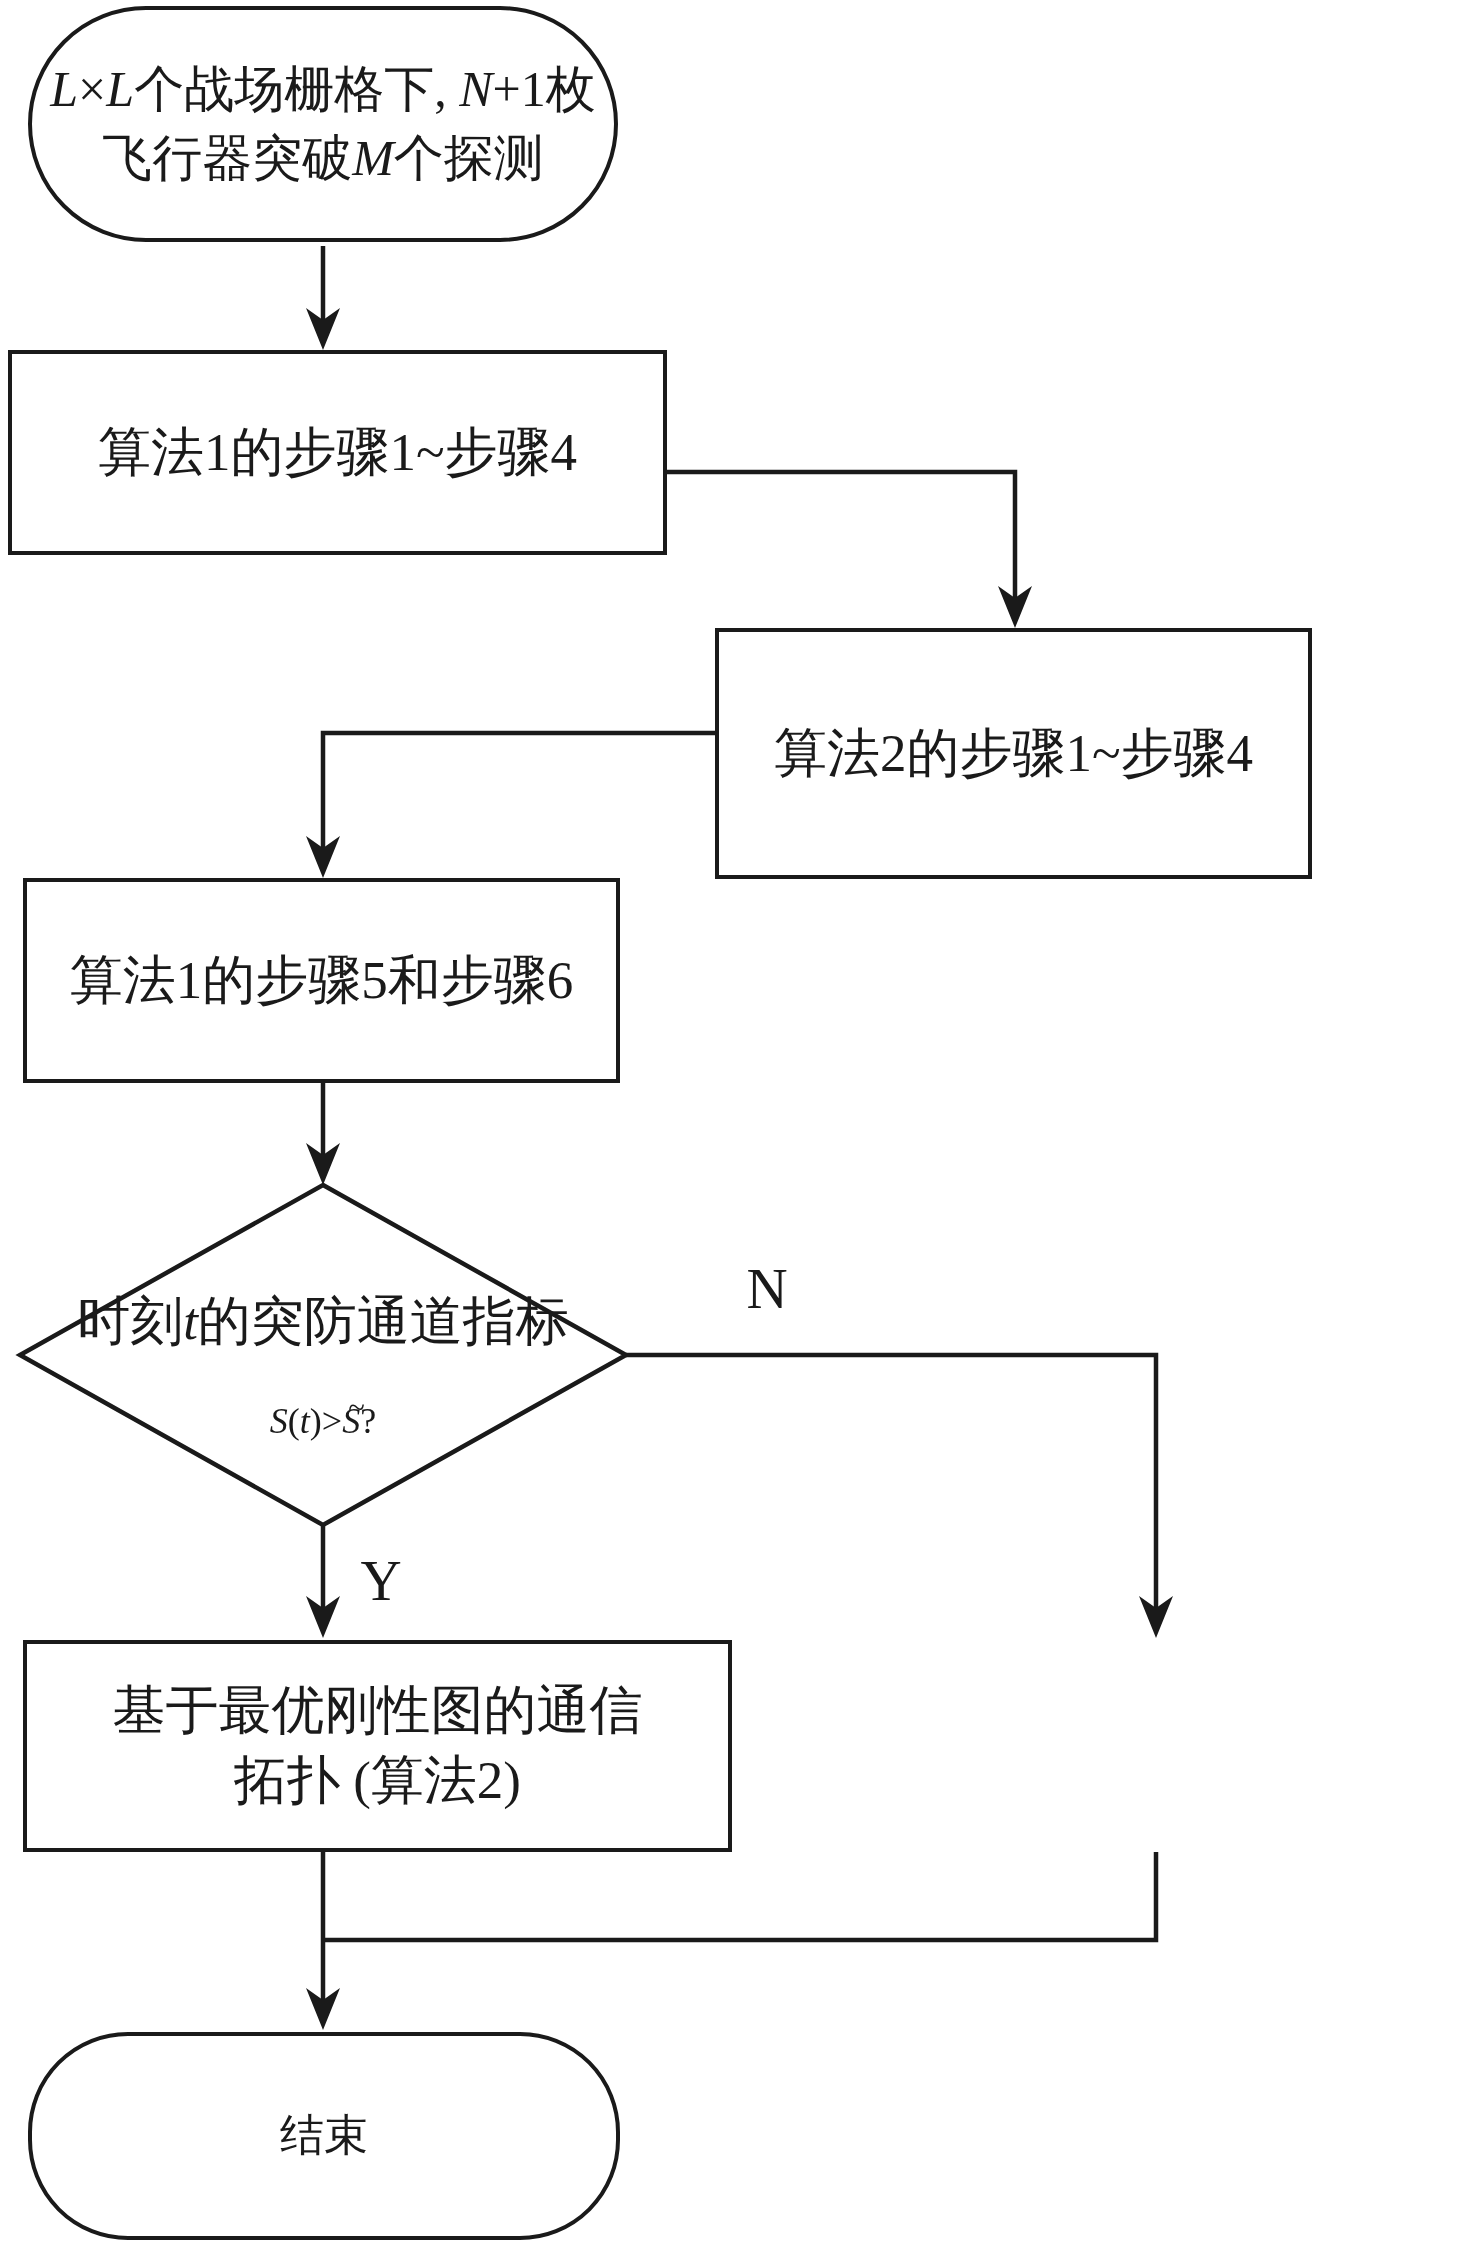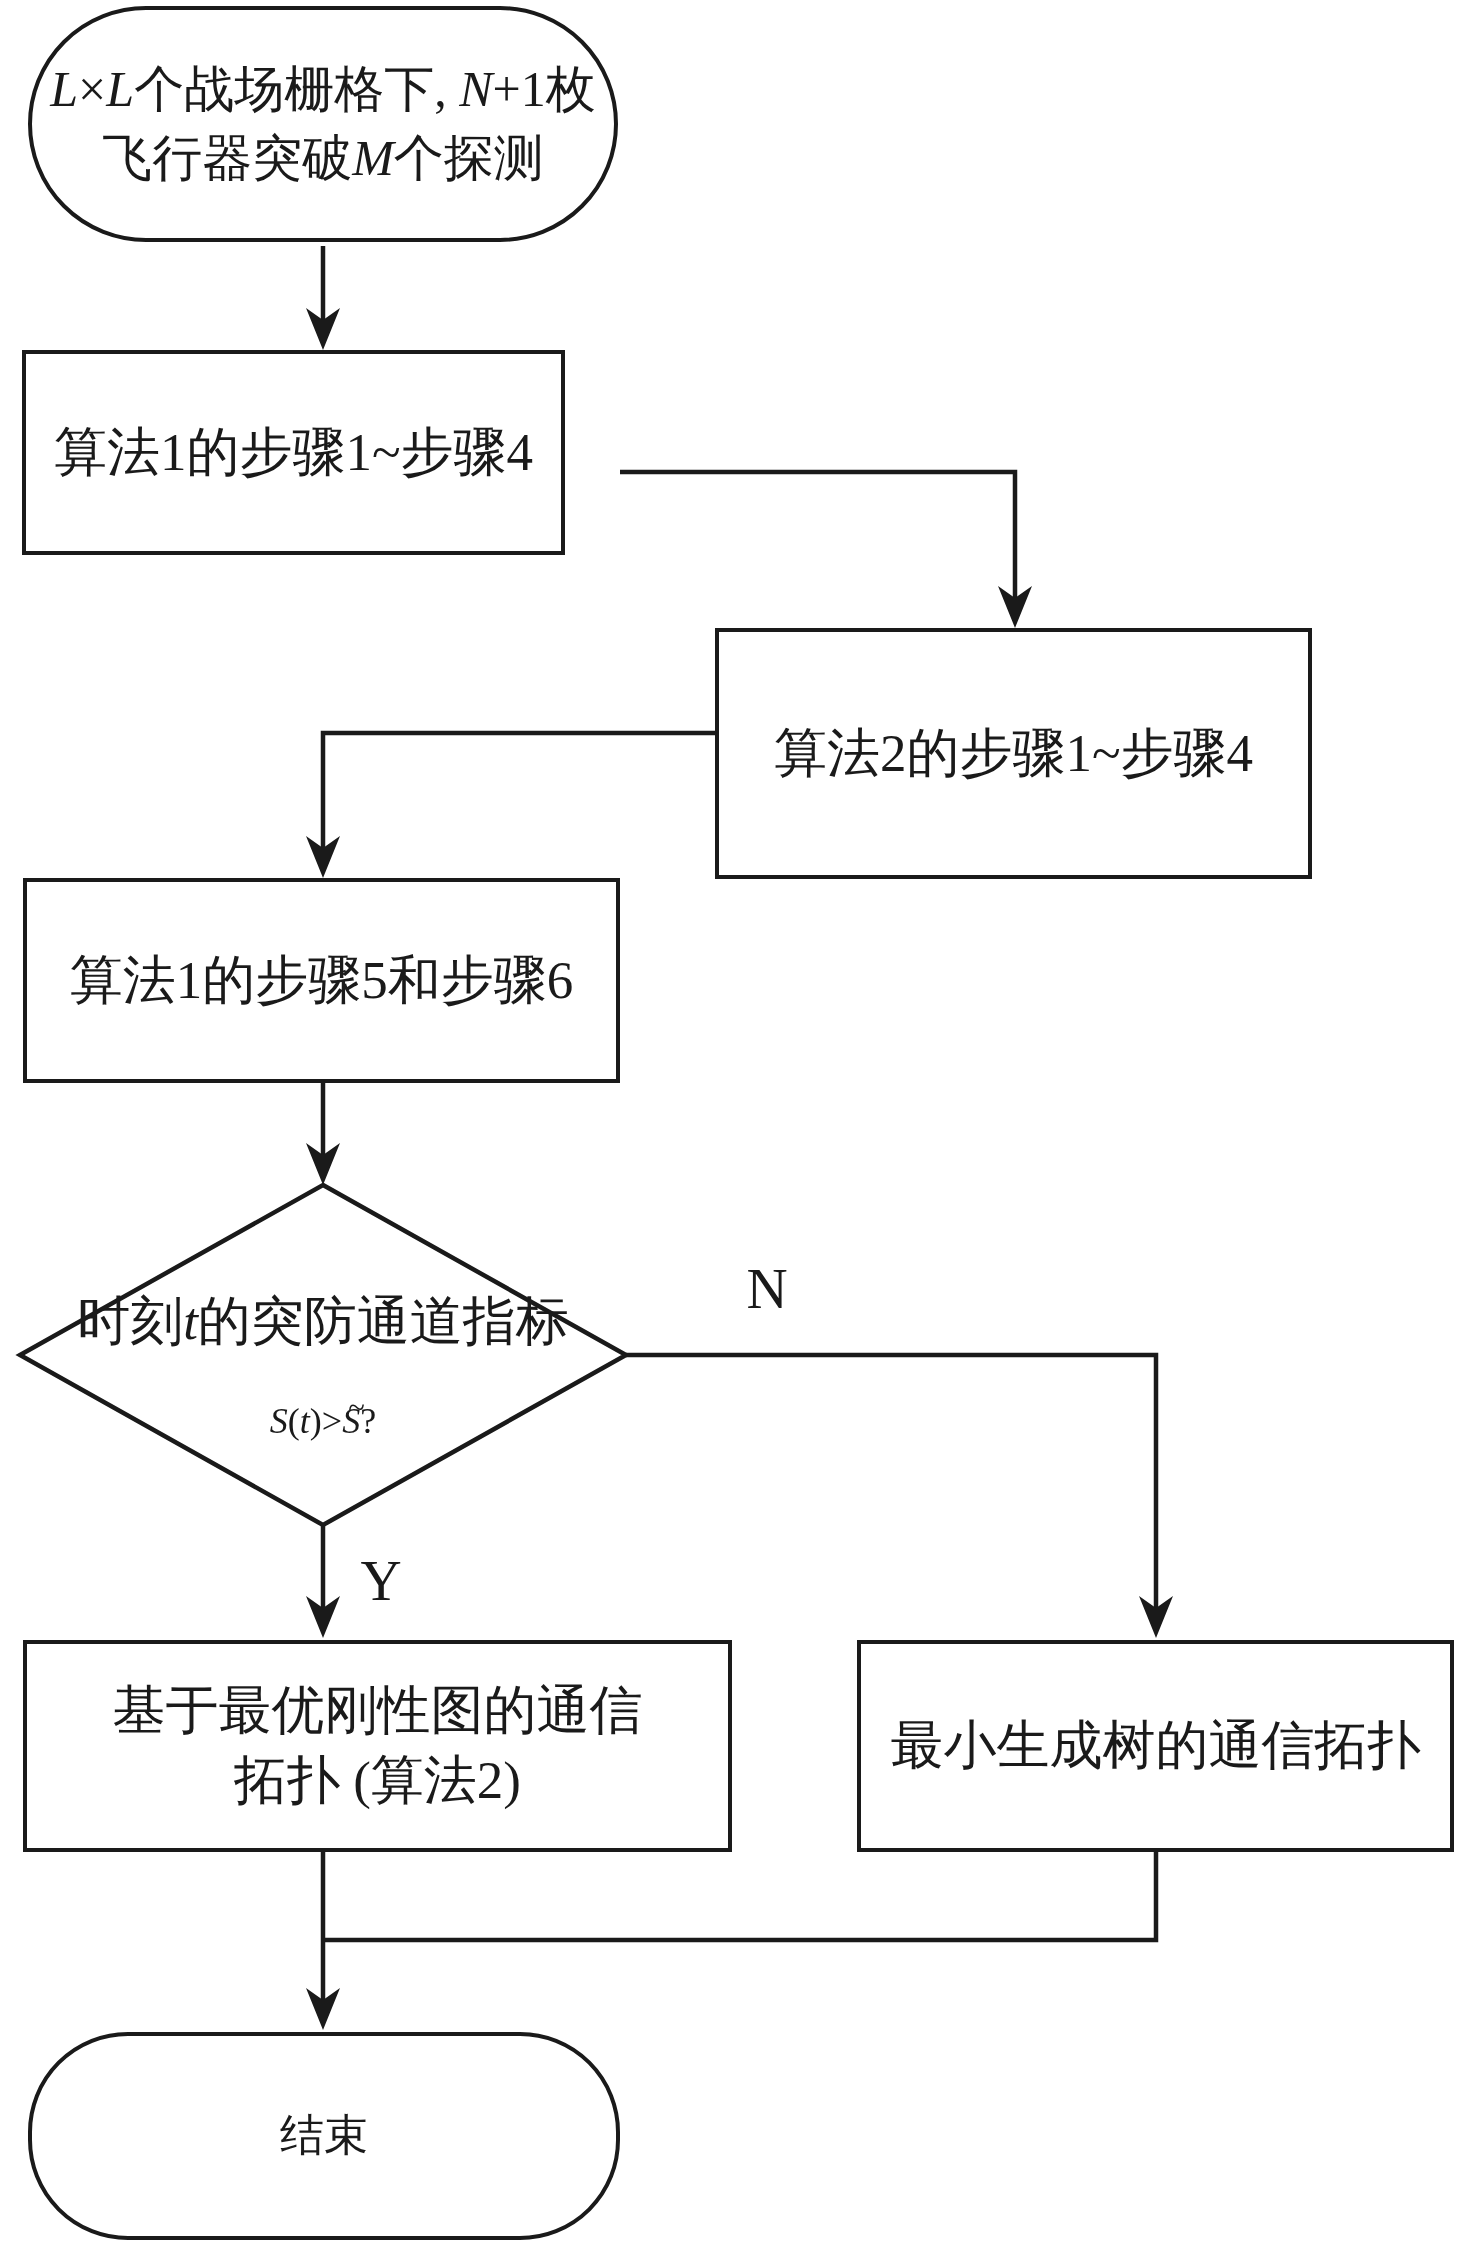--- a/index.html
+++ b/index.html
@@ -89,21 +89,21 @@
     <polyline points="1156,1852 1156,1940 323,1940"></polyline>
     <line x1="323" y1="1852" x2="323" y2="2002"></line>
     <polygon fill="#1a1a1a" stroke="none" points="323,2030 306,1988 323,2000 340,1988"></polygon>
   </svg>
 
   <div class="node stadium-start" style="left:28px; top:6px; width:590px; height:236px;">
     <div><span class="it">L</span><span>×</span><span class="it">L</span><span>个战场栅格下, </span><span class="it">N</span><span>+1枚</span></div>
     <div><span>飞行器突破</span><span class="it">M</span><span>个探测</span></div>
   </div>
 
-  <div class="node" style="left:22px; top:350px; width:543px; height:205px;">
+  <div class="node" style="left:8px; top:350px; width:659px; height:205px;">
     <div>算法1的步骤1~步骤4</div>
   </div>
 
   <div class="node" style="left:715px; top:628px; width:597px; height:251px;">
     <div>算法2的步骤1~步骤4</div>
   </div>
 
   <div class="node" style="left:23px; top:878px; width:597px; height:205px;">
     <div>算法1的步骤5和步骤6</div>
   </div>
@@ -114,21 +114,18 @@
   </div>
 
   <div class="branch-label label-n">N</div>
   <div class="branch-label label-y">Y</div>
 
   <div class="node" style="left:23px; top:1640px; width:709px; height:212px;">
     <div>基于最优刚性图的通信</div>
     <div>拓扑 (算法2)</div>
   </div>
 
-  <div class="node" style="left:857px; top:1640px; width:597px; height:212px;">
-    <div>最小生成树的通信拓扑</div>
-  </div>
 
   <div class="node stadium-end" style="left:28px; top:2032px; width:592px; height:208px;">
     <div>结束</div>
   </div>
 
 </div>
 
 </body></html>

